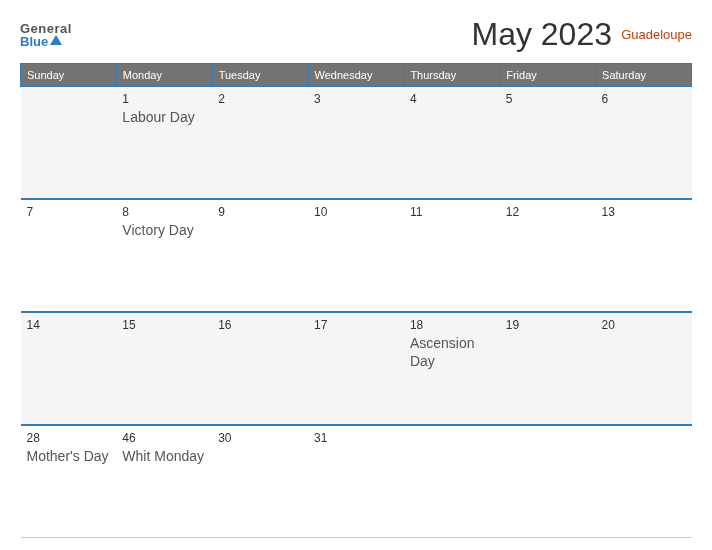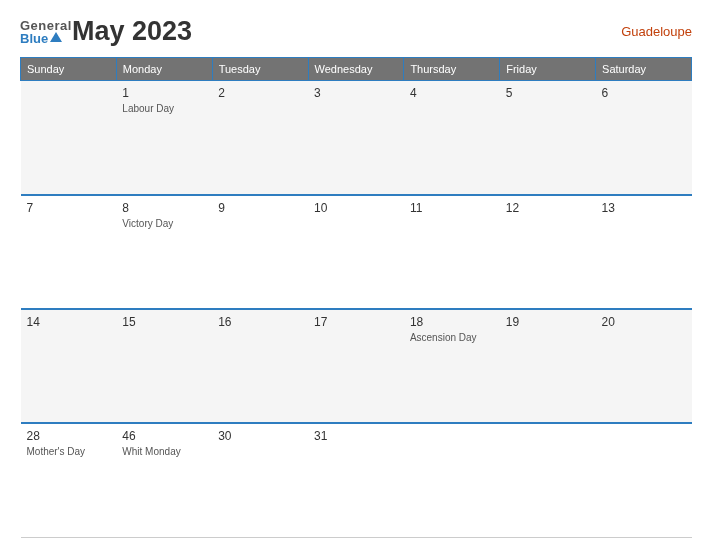--- a/index.html
+++ b/index.html
@@ -52,24 +52,24 @@
       width: 0;
       height: 0;
       border-left: 6px solid transparent;
       border-right: 6px solid transparent;
       border-bottom: 10px solid #2e7dc0;
       margin-left: 2px;
       margin-bottom: 2px;
     }
 
     .calendar-title {
-      font-size: 27px;
-      font-weight: bold;
+      font-size: 32px;
+      font-weight: normal;
       color: #333;
-      text-align: left;
+      text-align: right;
       flex: 1;
     }
 
     .country-name {
       font-size: 13px;
       color: #c2410c;
       text-align: right;
       min-width: 80px;
     }
 
@@ -113,21 +113,21 @@
 
     .day-number {
       font-size: 12px;
       font-weight: normal;
       color: #333;
       display: block;
       margin-bottom: 2px;
     }
 
     .holiday-name {
-      font-size: 10px;
+      font-size: 14px;
       color: #555;
       display: block;
       line-height: 1.3;
     }
 
     .top-border-row td {
       border-top: 2px solid #2e7dc0;
     }
   </style>
 </head>

